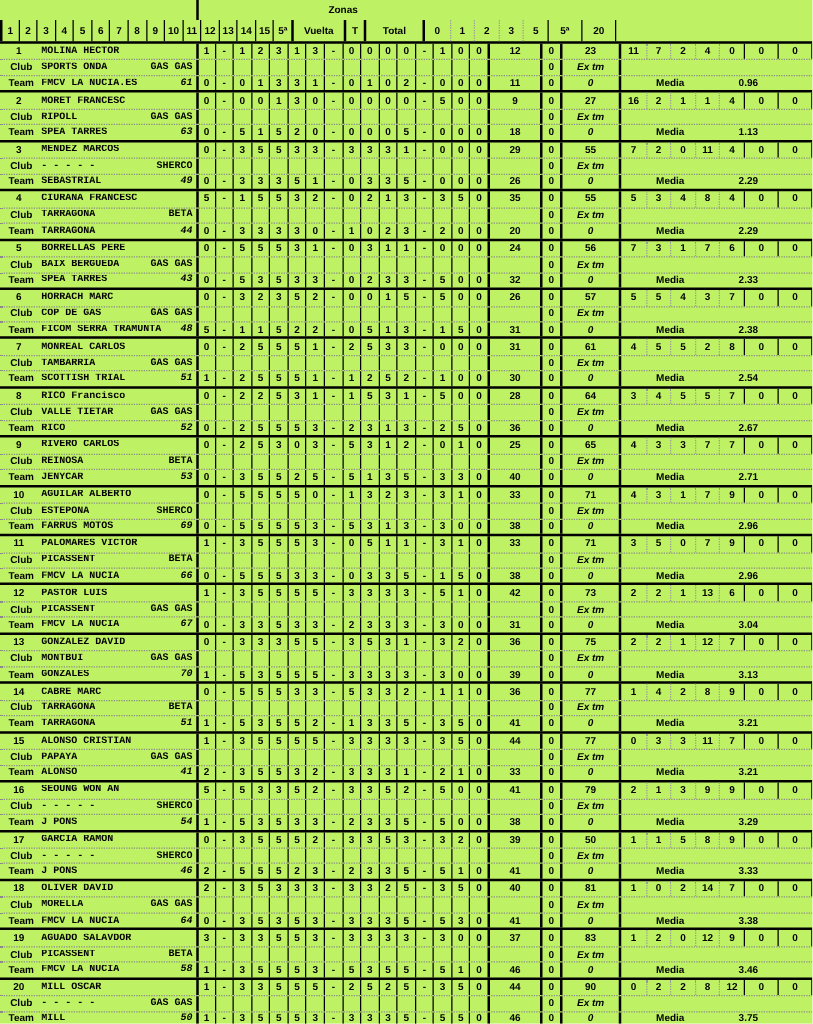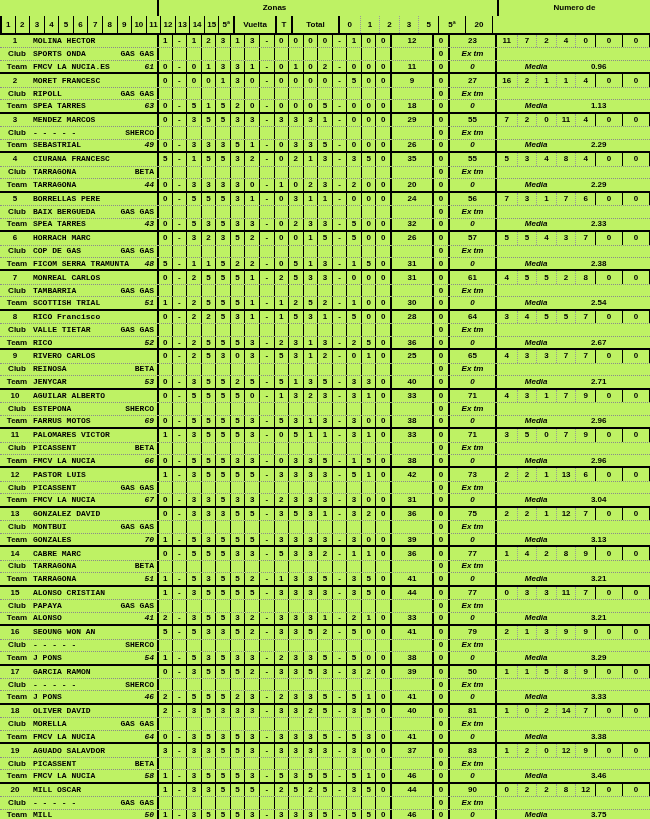--- a/index.html
+++ b/index.html
@@ -25,42 +25,41 @@
   .cz{width:14.5625px;border-left:1px solid #000;}
   .cz.first{border-left:2px solid #000;}
   .cv{width:42px;border-left:2px solid #000;}
   .ct{width:16px;border-left:2px solid #000;}
   .cto{width:49px;border-left:2px solid #000;border-right:2px solid #000;}
   .cnu{width:19.6px;border-left:1px dotted #999;}
   .cnu.first{border-left:none;}
   .c5a{width:27px;border-left:1px solid #000;}
   .c20{width:28px;border-left:1px solid #000;border-right:1px solid #000;}
   .cmerge{width:153px;}
-  .cml{width:78.4px;font-style:italic;}
+  .cml{width:78.4px;}
   .cmv{width:46.6px;}
   .cmt{width:28px;}
   
   .hsp{width:157px;}
   .hzt{width:233px;border-left:2px solid #000;}
   .hms{width:107px;}
   .hnt{width:153px;border-left:2px solid #000;}
   .hl{width:157px;font-size:8.5px;border-top:1px dotted #8a8a8a;}
   .it{font-style:italic;}
   .ex{font-size:7.5px;}
   .num-it{font-style:italic;}
 </style>
 </head>
 <body>
 
 <div id="sheet">
     <div class="row h1">
       <div class="hsp"></div>
       <div class="hzt">Zonas</div>
       <div class="hms"></div>
-      <div class="hnt">Numero de</div>
     </div>
     <div class="row h2">
       <div class="cz first">1</div>
       <div class="cz">2</div>
       <div class="cz">3</div>
       <div class="cz">4</div>
       <div class="cz">5</div>
       <div class="cz">6</div>
       <div class="cz">7</div>
       <div class="cz">8</div>

